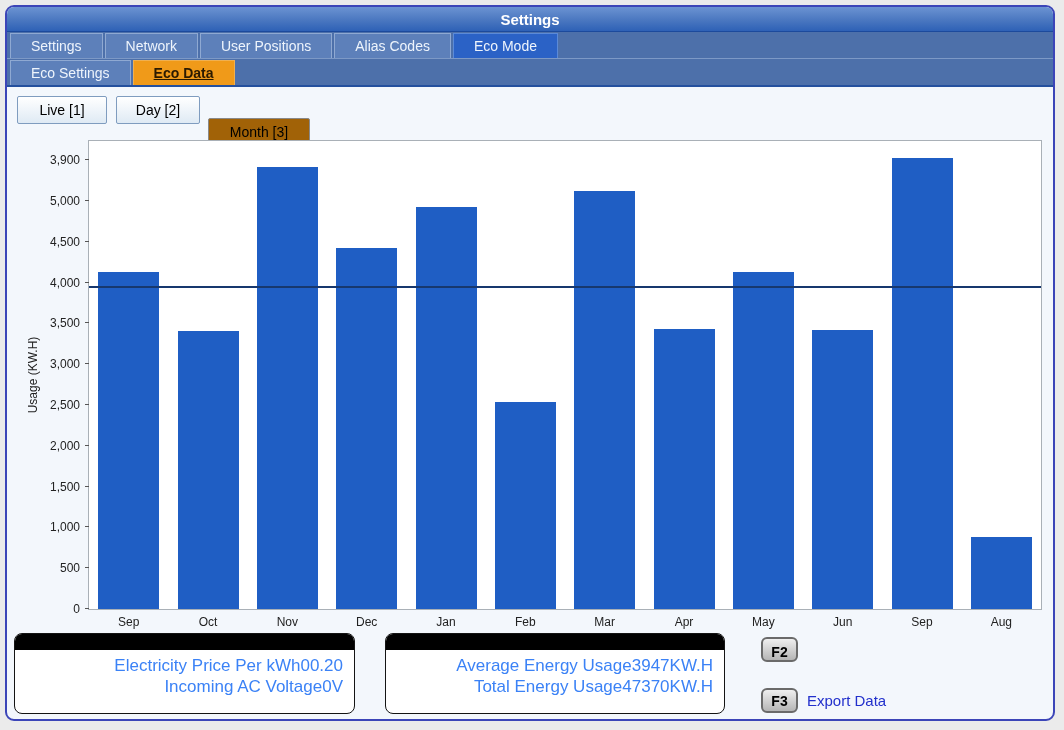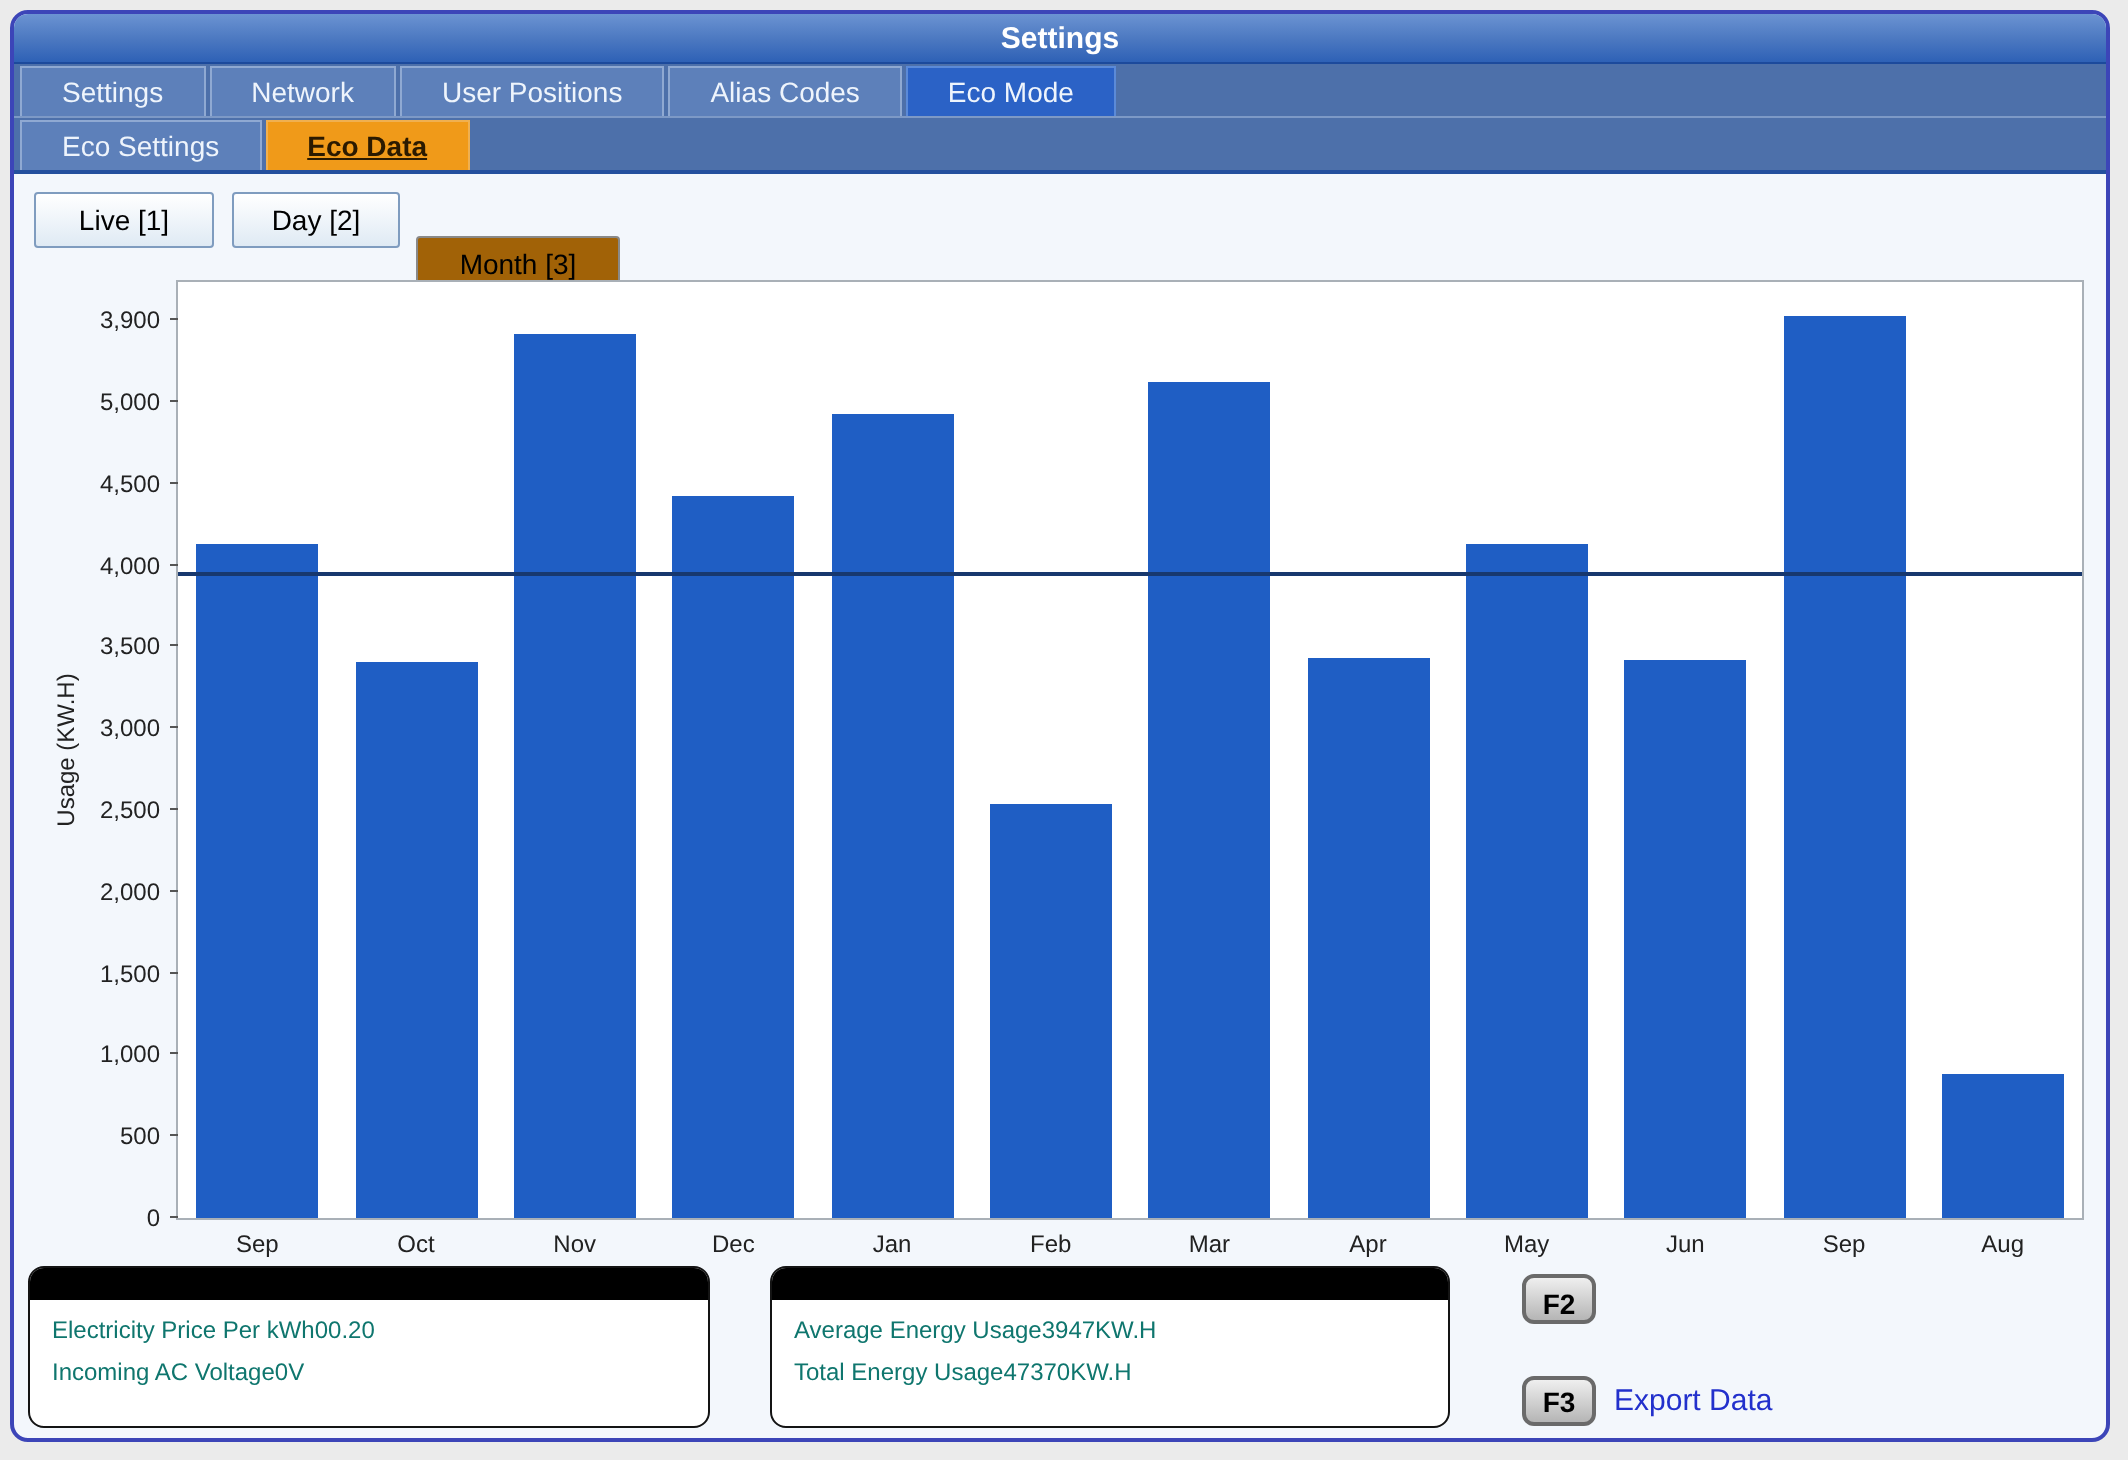--- a/index.html
+++ b/index.html
@@ -64,21 +64,21 @@
     transform:rotate(-90deg); text-align:center;
     font-size:12px; color:#222222;
   }
   .panel {
     position:absolute; top:626px; height:81px; box-sizing:border-box;
     border:1px solid #141414; border-radius:8px;
     background:#ffffff; overflow:hidden;
   }
   .panel-header { height:16px; background:#000000; }
   .panel-body { padding:5px 11px 0 11px; }
-  .panel-row { display:flex; justify-content:flex-start; font-size:12px; color:#0f766e; line-height:21px; }
+  .panel-row { display:flex; justify-content:flex-end; font-size:17px; color:#3b82f6; line-height:21px; }
   .panel-row .val { text-align:right; }
   .fkey {
     position:absolute; width:37px; height:25px; box-sizing:border-box;
     background:linear-gradient(#efefef, #b5b5b5);
     border:2px solid #6a6a6a; border-radius:6px;
     display:flex; align-items:center; justify-content:center;
     font-weight:bold; font-size:14px; color:#000; cursor:default;
   }
   .fkey-label {
     position:absolute; height:25px; display:flex; align-items:center;

